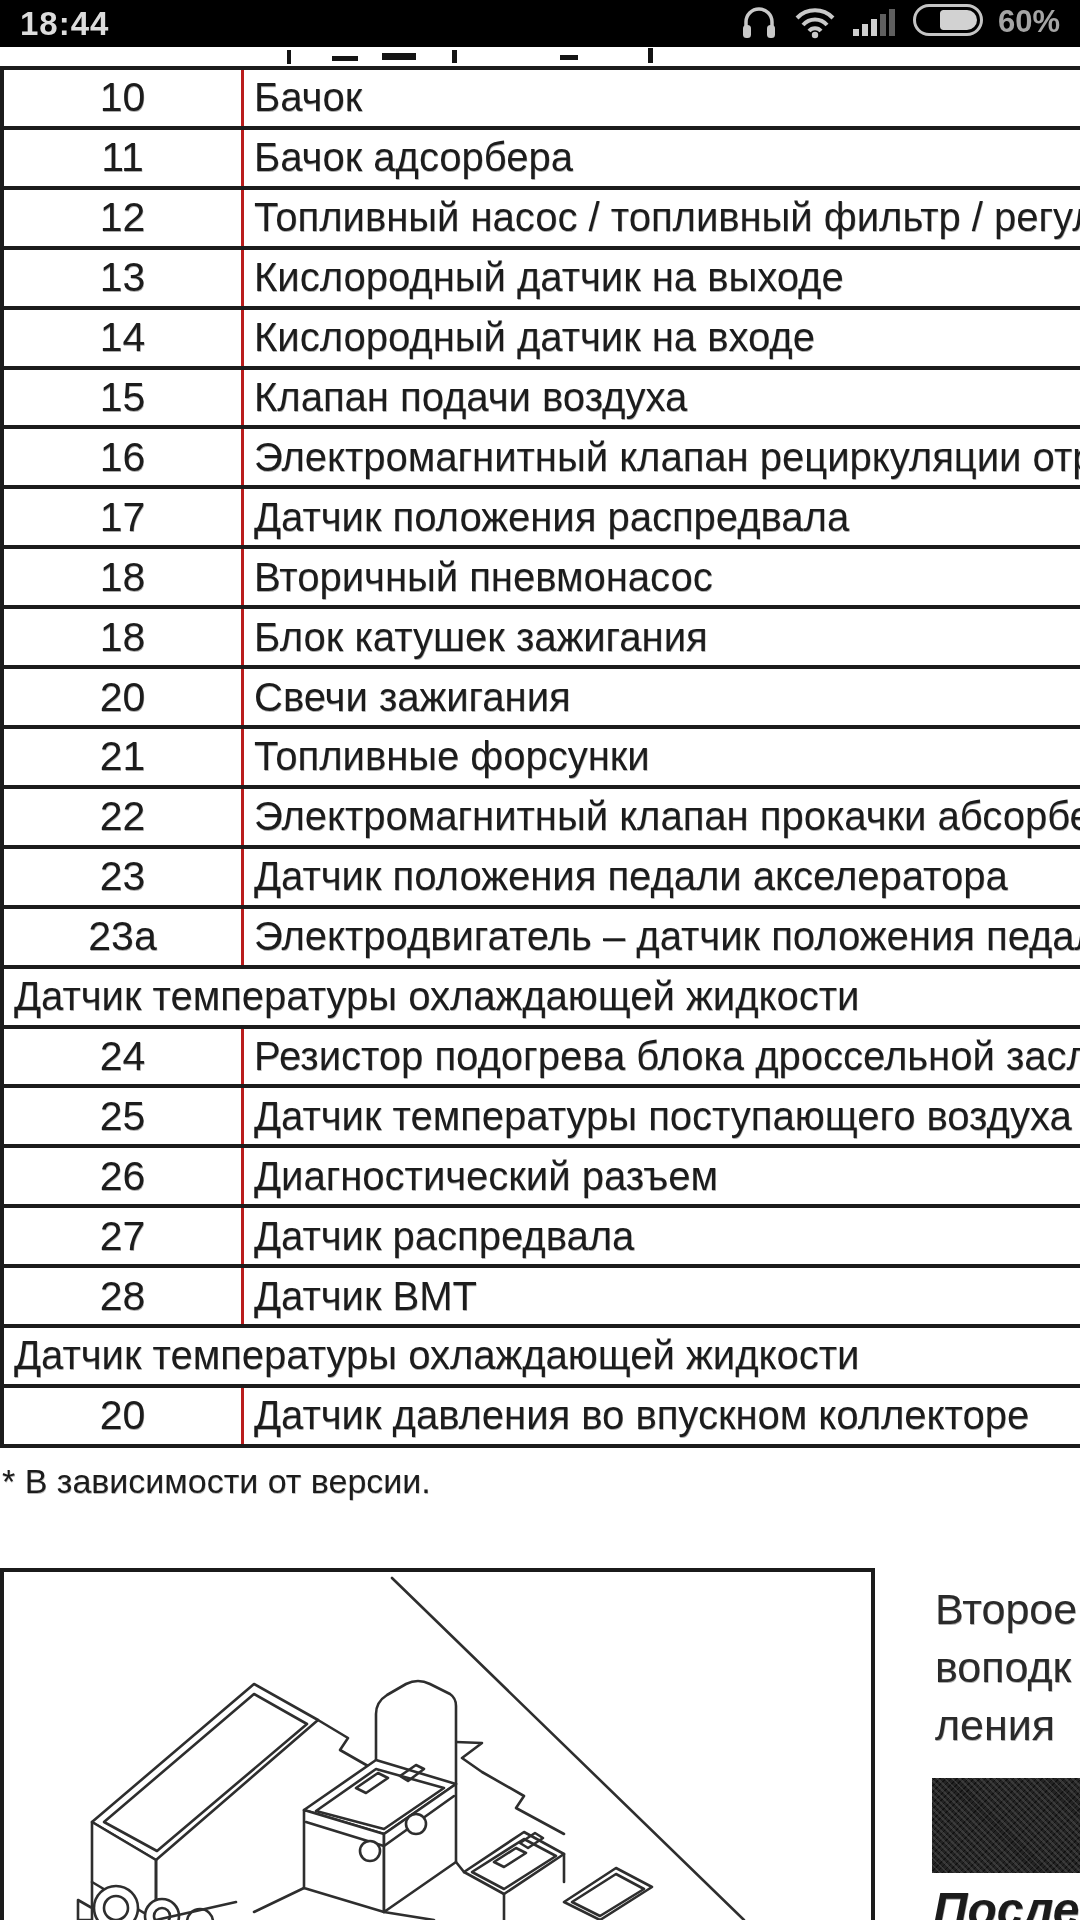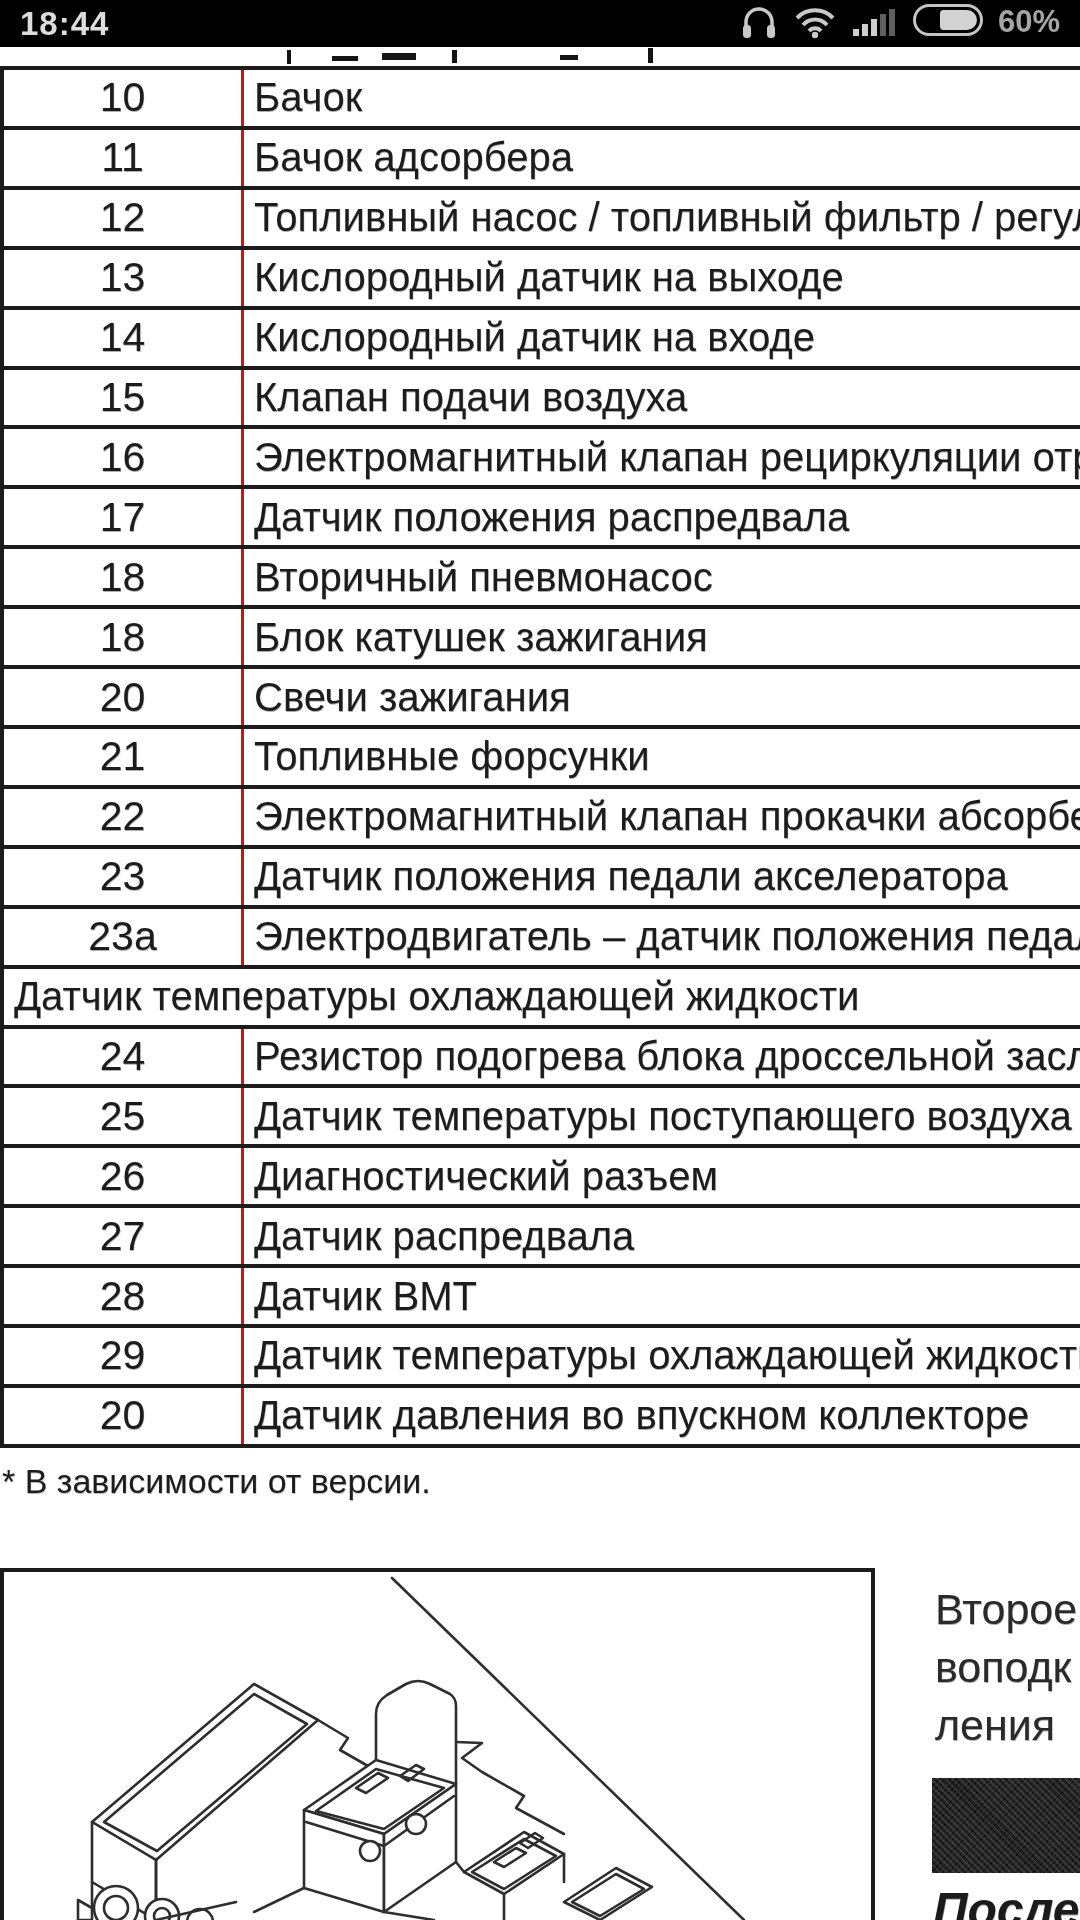--- a/index.html
+++ b/index.html
@@ -206,21 +206,20 @@
       <div class="tnum">27</div>
       <div class="tdesc">Датчик распредвала</div>
     </div>
 
     <div class="trow">
       <div class="tnum">28</div>
       <div class="tdesc">Датчик ВМТ</div>
     </div>
 
     <div class="trow">
-      <div class="tnum">29</div>
       <div class="tdesc">Датчик температуры охлаждающей жидкости</div>
     </div>
 
     <div class="trow">
       <div class="tnum">20</div>
       <div class="tdesc">Датчик давления во впускном коллекторе</div>
     </div>
   </div>
 
   <div class="footnote">* В зависимости от версии.</div>

